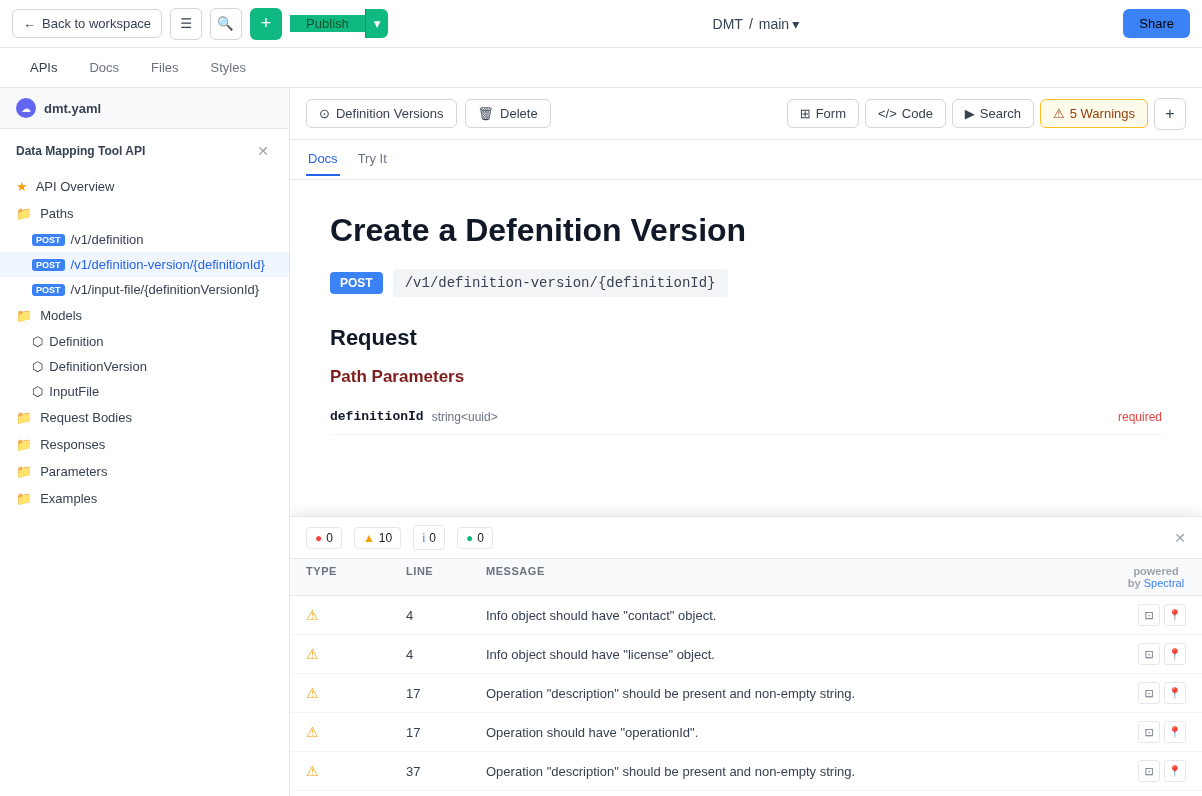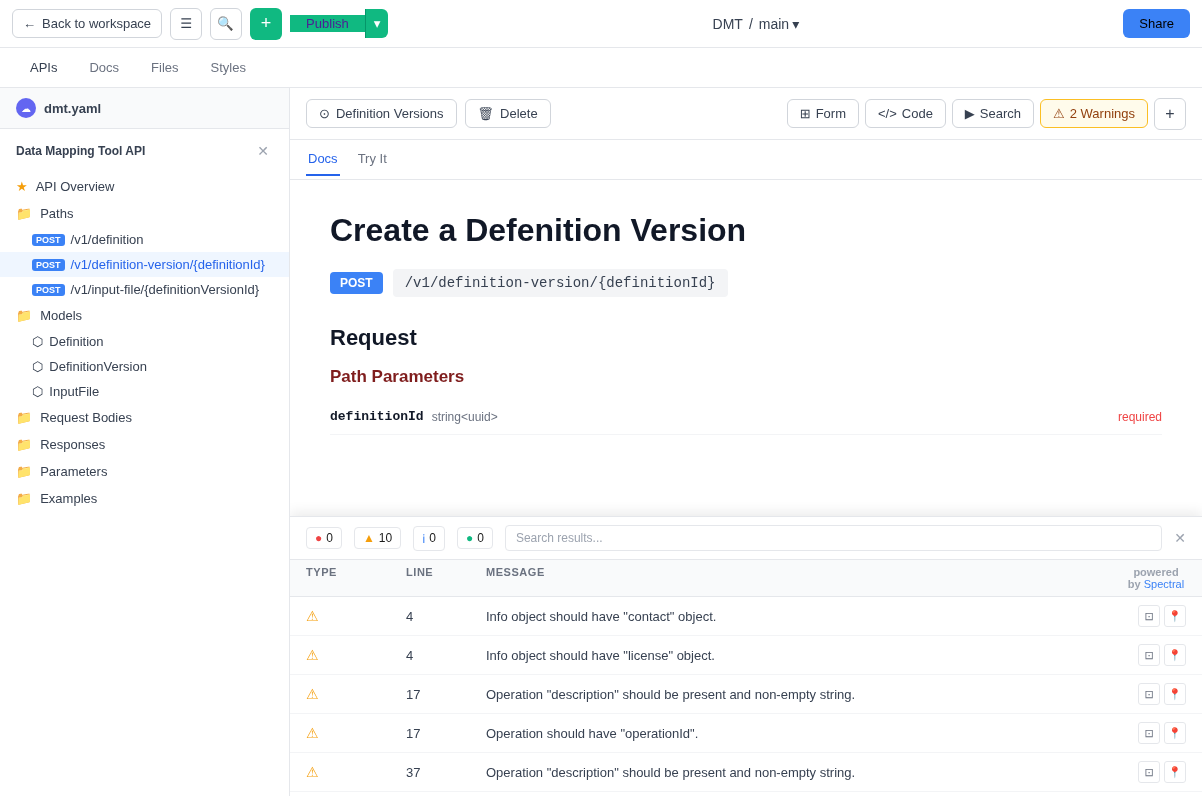--- a/index.html
+++ b/index.html
@@ -4,21 +4,21 @@
   <style>
     * { box-sizing: border-box; margin: 0; padding: 0; }
     body { font-family: -apple-system, BlinkMacSystemFont, 'Segoe UI', sans-serif; font-size: 13px; background: #fff; color: #1a1a1a; height: 796px; overflow: hidden; display: flex; flex-direction: column; }
 
     
     .topbar { height: 48px; border-bottom: 1px solid #e5e7eb; display: flex; align-items: center; padding: 0 12px; gap: 8px; flex-shrink: 0; }
     .back-btn { display: flex; align-items: center; gap: 6px; padding: 6px 10px; border: 1px solid #d1d5db; border-radius: 6px; background: #fff; cursor: pointer; font-size: 13px; color: #374151; white-space: nowrap; }
     .topbar-icon-btn { width: 32px; height: 32px; border: 1px solid #d1d5db; border-radius: 6px; background: #fff; cursor: pointer; display: flex; align-items: center; justify-content: center; color: #374151; }
     .add-btn { width: 32px; height: 32px; border-radius: 6px; background: #10b981; border: none; cursor: pointer; display: flex; align-items: center; justify-content: center; color: #fff; font-size: 18px; font-weight: 300; }
     .publish-group { display: flex; align-items: center; border-radius: 6px; overflow: hidden; }
-    .publish-btn { background: #10b981; color: #4c1d95; border: none; padding: 1px 16px; cursor: pointer; font-size: 13px; font-weight: 500; }
+    .publish-btn { background: #10b981; color: #14532d; border: none; padding: 1px 16px; cursor: pointer; font-size: 13px; font-weight: 500; }
     .publish-dropdown { background: #10b981; color: #fff; border: none; border-left: 1px solid #059669; padding: 7px 8px; cursor: pointer; display: flex; align-items: center; }
     .topbar-center { flex: 1; display: flex; align-items: center; justify-content: center; gap: 6px; font-size: 14px; color: #374151; }
     .topbar-center .branch { display: flex; align-items: center; gap: 3px; cursor: pointer; }
     .share-btn { margin-left: auto; background: #3b82f6; color: #000000; border: none; padding: 7px 16px; border-radius: 6px; cursor: pointer; font-size: 13px; font-weight: 500; }
 
     
     .nav-tabs { height: 40px; border-bottom: 1px solid #e5e7eb; display: flex; align-items: center; padding: 0 16px; gap: 4px; flex-shrink: 0; background: #fff; }
     .nav-tab { padding: 8px 14px; font-size: 13px; color: #6b7280; cursor: pointer; border-radius: 4px; }
     .nav-tab.active { color: #374151; font-weight: 500; }
 
@@ -239,21 +239,21 @@
         <button class="view-btn">
           <span>&lt;/&gt;</span>
           <span>Code</span>
         </button>
         <button class="view-btn">
           <span>▶</span>
           <span>Search</span>
         </button>
         <button class="warnings-btn">
           <span>⚠</span>
-          <span>2 Warnings</span>
+          <span>5 Warnings</span>
         </button>
         <button class="add-content-btn">
           <span>+</span>
         </button>
       </div>
     </div>
 
     <div class="doc-tabs">
       <div class="doc-tab active">Docs</div>
       <div class="doc-tab">Try It</div>
@@ -290,21 +290,20 @@
             <span>10</span>
           </div>
           <div class="filter-badge">
             <span class="dot-info">ℹ</span>
             <span>0</span>
           </div>
           <div class="filter-badge">
             <span class="dot-success">●</span>
             <span>0</span>
           </div>
-          <input class="search-input" type="text" placeholder="Search results..." style="">
           <span class="close-warnings">✕</span>
         </div>
 
         <div class="warnings-table-header">
           <span>Type</span>
           <span>Line</span>
           <span>Message</span>
           <span class="powered">
             powered by <span class="spectral-label">Spectral</span>
           </span>

